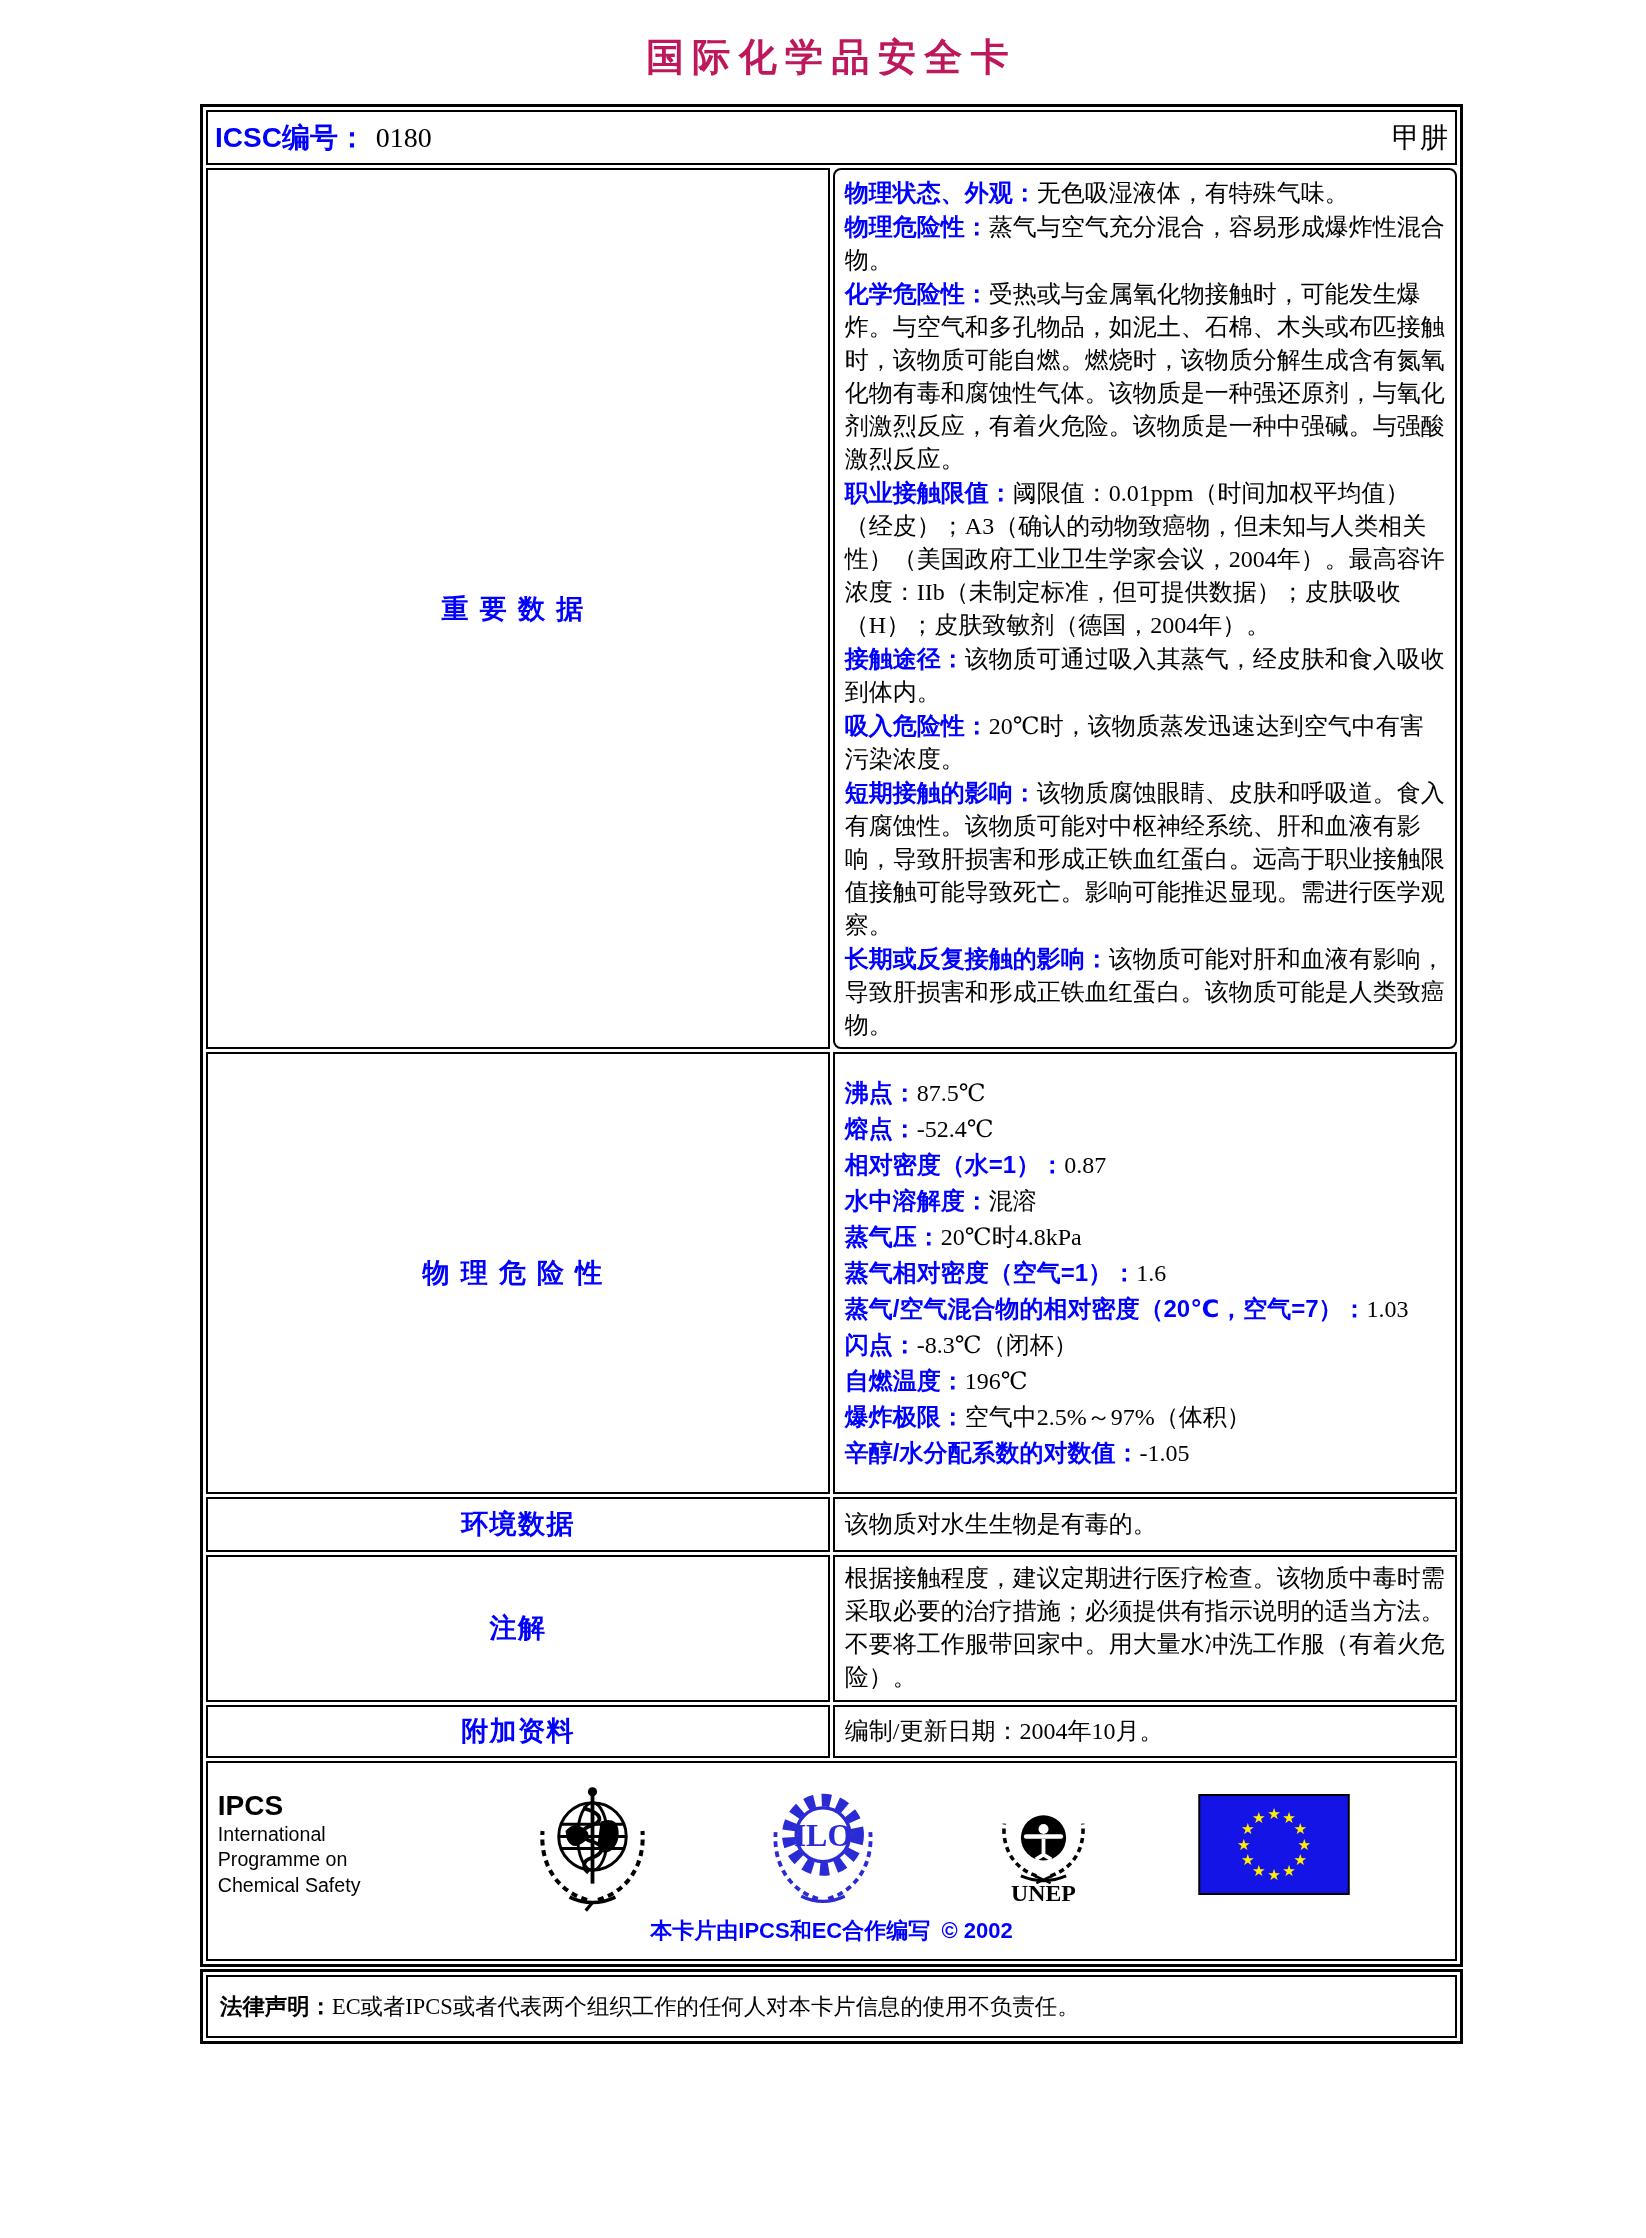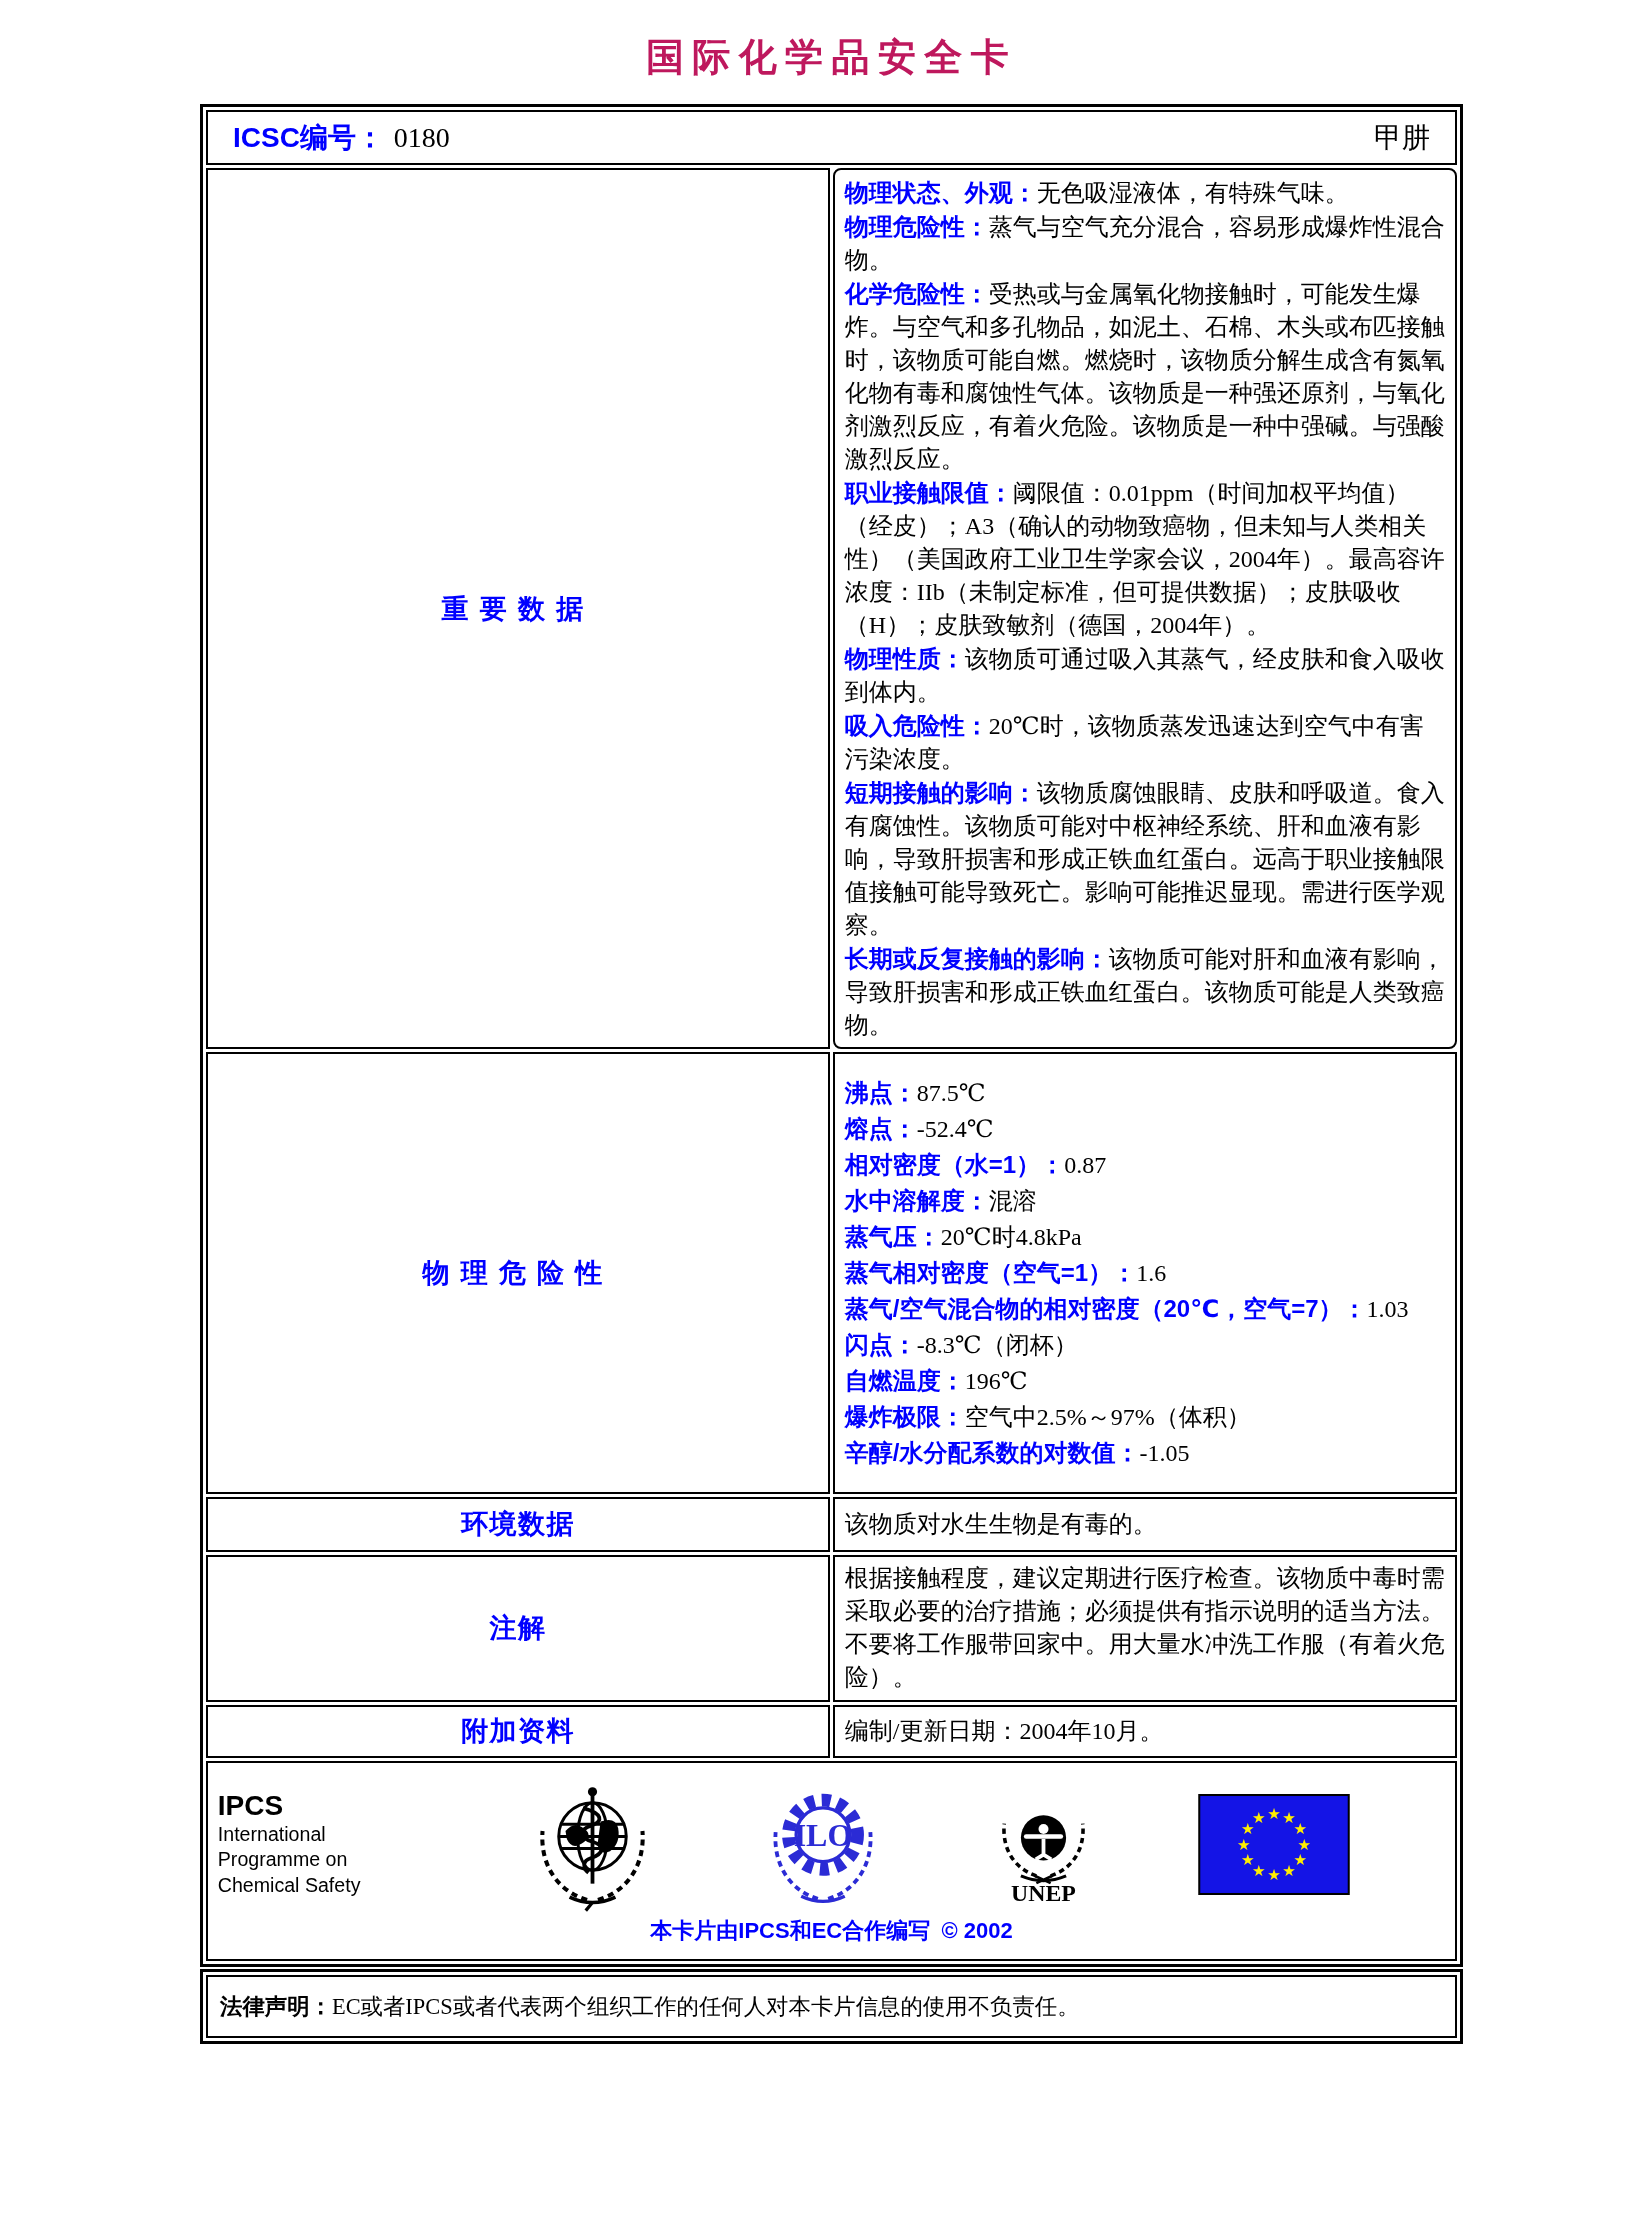--- a/index.html
+++ b/index.html
@@ -14,21 +14,21 @@
     font-size:38px; font-weight:bold; letter-spacing:8.4px;
     font-family:"DejaVu Serif","Liberation Serif",serif;
   }
   table.card {
     border-collapse:separate; border-spacing:3.5px;
     border:3.5px solid #000; width:1263px; table-layout:fixed;
     background:#fff;
   }
   table.card td { border:2.1px solid #000; vertical-align:middle; background:#fff; }
 
-  td.header-cell { height:51px; padding:0 25px; }
+  td.header-cell { height:51px; padding:0 7px; }
   .header-inner { display:flex; justify-content:space-between; align-items:center; font-size:28px; }
   .icsc-label { color:#0000FF; font-weight:bold; font-family:"Liberation Sans","DejaVu Sans",sans-serif; }
   .icsc-value { margin-left:9.8px; }
   .chem-name { font-size:28px; }
 
   td.label-col {
     width:167px; text-align:center; color:#0000FF; font-weight:bold;
     font-family:"Liberation Sans","DejaVu Sans",sans-serif;
     font-size:27px; letter-spacing:1.4px; padding:0 1px;margin-top:25px;
   }
@@ -84,21 +84,21 @@
       </td>
     </tr>
 
     <tr>
       <td class="label-col ls-wide">重要数据</td>
       <td class="content-col important-cell">
         <p><span class="blab">物理状态、外观：</span><span>无色吸湿液体，有特殊气味。</span></p>
         <p><span class="blab">物理危险性：</span><span>蒸气与空气充分混合，容易形成爆炸性混合物。</span></p>
         <p><span class="blab">化学危险性：</span><span>受热或与金属氧化物接触时，可能发生爆炸。与空气和多孔物品，如泥土、石棉、木头或布匹接触时，该物质可能自燃。燃烧时，该物质分解生成含有氮氧化物有毒和腐蚀性气体。该物质是一种强还原剂，与氧化剂激烈反应，有着火危险。该物质是一种中强碱。与强酸激烈反应。</span></p>
         <p><span class="blab">职业接触限值：</span><span>阈限值：0.01ppm（时间加权平均值）（经皮）；A3（确认的动物致癌物，但未知与人类相关性）（美国政府工业卫生学家会议，2004年）。最高容许浓度：IIb（未制定标准，但可提供数据）；皮肤吸收（H）；皮肤致敏剂（德国，2004年）。</span></p>
-        <p><span class="blab">物理性质：</span><span>该物质可通过吸入其蒸气，经皮肤和食入吸收到体内。</span></p>
+        <p><span class="blab">接触途径：</span><span>该物质可通过吸入其蒸气，经皮肤和食入吸收到体内。</span></p>
         <p><span class="blab">吸入危险性：</span><span>20℃时，该物质蒸发迅速达到空气中有害污染浓度。</span></p>
         <p><span class="blab">短期接触的影响：</span><span>该物质腐蚀眼睛、皮肤和呼吸道。食入有腐蚀性。该物质可能对中枢神经系统、肝和血液有影响，导致肝损害和形成正铁血红蛋白。远高于职业接触限值接触可能导致死亡。影响可能推迟显现。需进行医学观察。</span></p>
         <p><span class="blab">长期或反复接触的影响：</span><span>该物质可能对肝和血液有影响，导致肝损害和形成正铁血红蛋白。该物质可能是人类致癌物。</span></p>
       </td>
     </tr>
 
     <tr>
       <td class="label-col ls-wide">物理危险性</td>
       <td class="content-col physical-cell">
         <p><span class="blab">沸点：</span><span>87.5℃</span></p>

